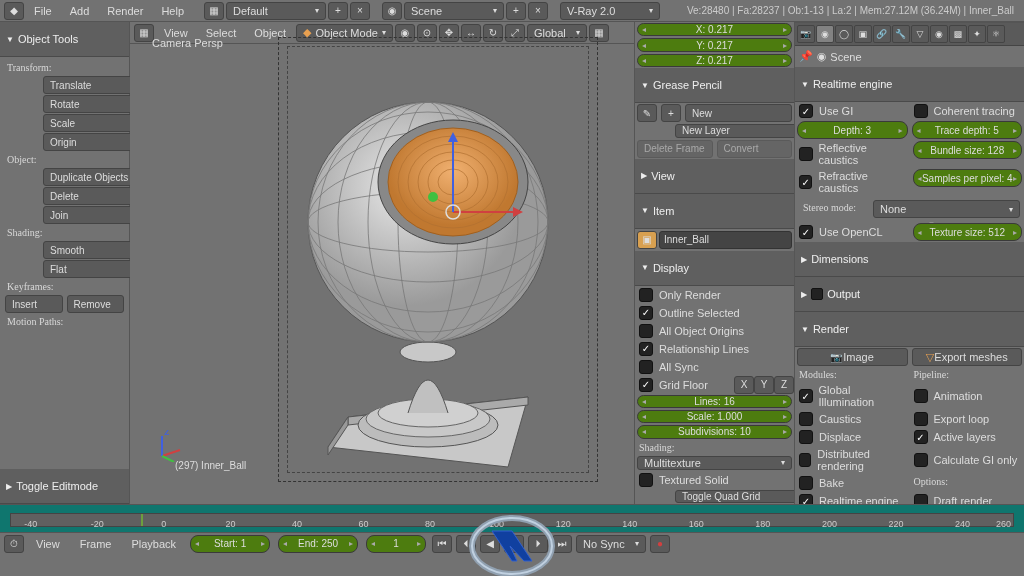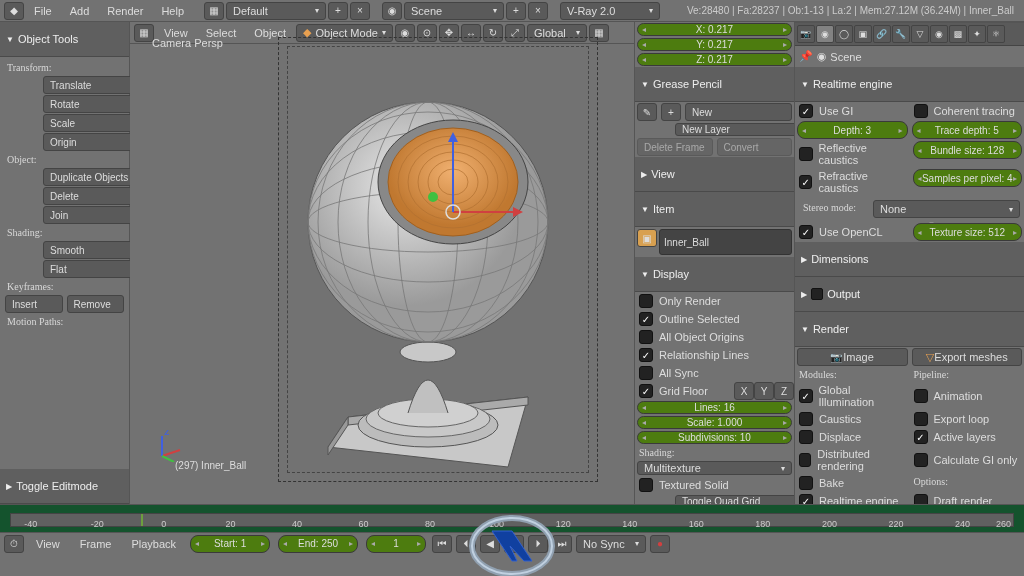--- a/index.html
+++ b/index.html
@@ -28,35 +28,35 @@
 .btn { background:#5a5a5a; border:1px solid #444; border-radius:3px; height:18px; display:flex; align-items:center; padding:0 6px; margin:1px 2px; cursor:pointer; color:#ddd; font-size:10px; }
 .btn.full { width:calc(100% - 4px);margin-left:40px; }
 .btn-row { display:flex; }
 .btn-row .btn { flex:1; }
 .check { display:flex; align-items:center; gap:6px; padding:2px 4px; cursor:pointer; }
 .check .box { width:14px; height:14px; background:#222; border:1px solid #111; border-radius:3px; display:flex; align-items:center; justify-content:center; }
 .check .box.on::after { content:"✓"; color:#fff; font-size:10px; }
 .num { background:#4d7c0f; border:1px solid #3a3a3a; border-radius:8px; height:18px; display:flex; align-items:center; justify-content:center; margin:1px 2px; color:#ddd; font-size:10px; position:relative; cursor:ew-resize;text-align:center; }
 .num::before { content:"◂"; position:absolute; left:4px; font-size:8px; color:#aaa; }
 .num::after { content:"▸"; position:absolute; right:4px; font-size:8px; color:#aaa; }
-.input { background:#444; border:1px solid #333; border-radius:3px; height:26px; padding:0 4px; color:#ddd; font-size:10px; display:flex; align-items:center; }
+.input { background:#444; border:1px solid #333; border-radius:3px; height:18px; padding:0 4px; color:#ddd; font-size:10px; display:flex; align-items:center; }
 .tabrow { display:flex; gap:1px; padding:2px; background:#5a5a5a; border-bottom:1px solid #444; }
 .tabrow .tab { width:18px; height:18px; background:#5a5a5a; border:1px solid #444; border-radius:2px; display:flex; align-items:center; justify-content:center; cursor:pointer; font-size:9px; }
 .tabrow .tab.active { background:#828282; }
 
 .viewport-inner { position:absolute; inset:10px 10px 30px 10px; }
 .camera-rect { position:absolute; left:138px; top:5px; width:320px; height:445px; border:1px dashed #333; }
 .camera-inner { position:absolute; left:8px; top:8px; right:8px; bottom:8px; border:1px dashed #444; }
 .vp-label { position:absolute; left:12px; top:5px; color:#ddd; font-size:11px; }
 .vp-status { position:absolute; left:35px; bottom:3px; color:#ddd; font-size:10px; }
 .axis-gizmo { position:absolute; left:12px; bottom:12px; width:32px; height:32px; }
 
 .header2 { height:22px; background:#727272; border-bottom:1px solid #555; display:flex; align-items:center; padding:0 4px; gap:2px; }
 
-.timeline { height:28px; background:#14532d; border-top:1px solid #555; position:relative; }
+.timeline { height:28px; background:#0f766e; border-top:1px solid #555; position:relative; }
 .timeline-track { position:absolute; left:10px; right:10px; top:8px; height:14px; background:#606060; border:1px solid #444; }
 .timeline-tick { position:absolute; top:14px; color:#ccc; font-size:9px; transform:translateX(-50%); }
 .playhead { position:absolute; top:0; height:100%; width:2px; background:#6d9f3e; }
 
 .bottombar { height:22px; background:#727272; display:flex; align-items:center; padding:0 4px; gap:4px; border-top:1px solid #555; }
 
 .outliner { height:104px; overflow:hidden; border-bottom:1px solid #555; }
 .outliner-header { height:22px; background:#727272; display:flex; align-items:center; gap:2px; padding:0 4px; border-bottom:1px solid #555; }
 .tree { padding:2px 4px; font-size:10px; }
 .tree-row { display:flex; align-items:center; gap:4px; padding:1px 0; cursor:pointer; }

